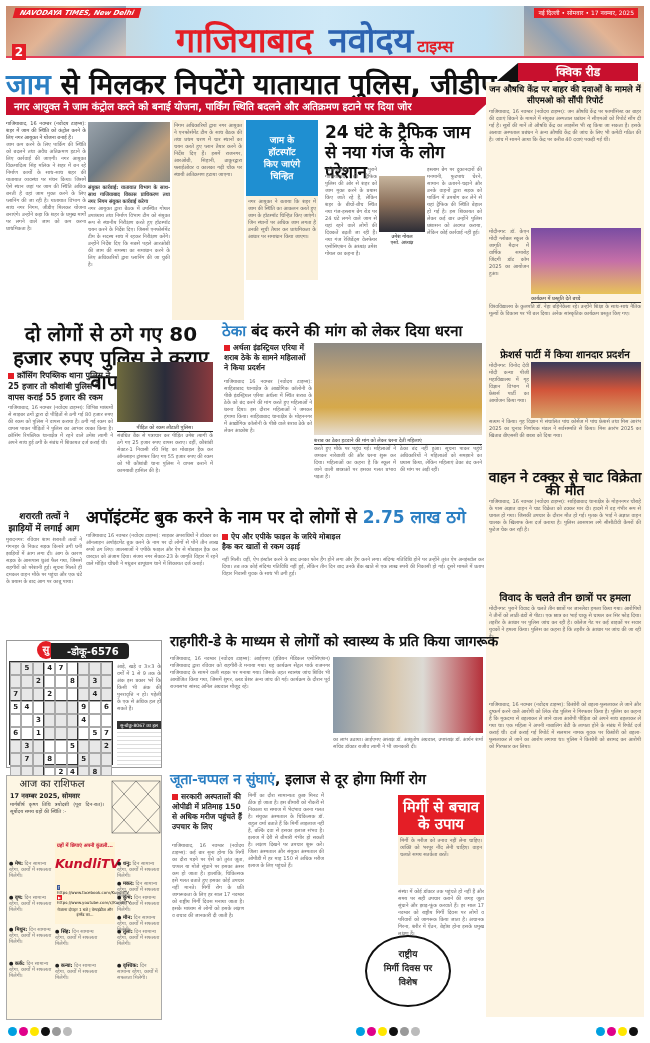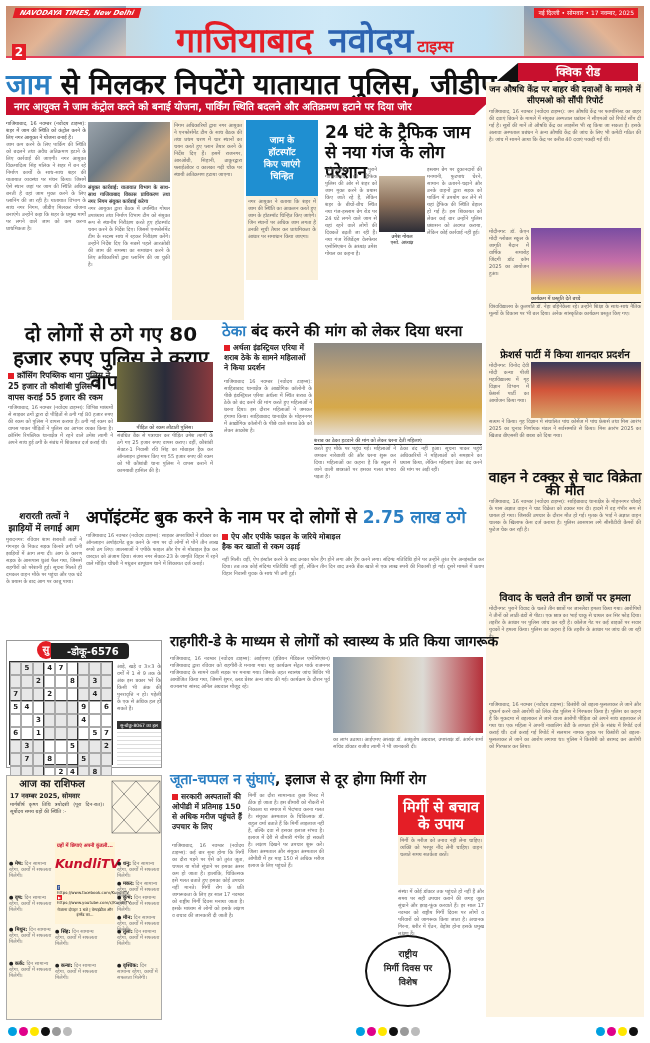--- a/index.html
+++ b/index.html
@@ -222,21 +222,21 @@
   <div style="position:absolute;left:110px;top:80px;width:44px;background:#333;color:#fff;font-size:4.5px;text-align:center;padding:1px">सु-डोकू-8067 का हल</div>
   <div style="position:absolute;left:110px;top:88px;width:44px;height:36px;background:repeating-linear-gradient(0deg,#ddd 0,#ddd 1px,#fff 1px,#fff 4px),repeating-linear-gradient(90deg,#ccc 0,#ccc 1px,transparent 1px,transparent 5px)"></div>
 </div>
 
 <div class="col h-big" style="left:170px;top:632px;width:316px;font-size:14px;line-height:18px;white-space:nowrap">राहगीरी-डे के माध्यम से लोगों को स्वास्थ्य के प्रति किया जागरूक</div>
 <div class="col txt fill" style="left:170px;top:655px;width:160px;height:110px;overflow:hidden">गाजियाबाद, 16 नवम्बर (नवोदय टाइम्स): आईएमए (इंडियन मेडिकल एसोसिएशन) गाजियाबाद द्वारा रविवार को राहगीरी-डे मनाया गया। यह कार्यक्रम सेंट्रल पार्क राजनगर गाजियाबाद के सामने वाली सड़क पर मनाया गया। जिसके तहत स्वास्थ्य जांच शिविर भी आयोजित किया गया, जिसमें शुगर, ब्लड प्रेशर अन्य जांच की गई। कार्यक्रम के दौरान पूर्व राज्यसभा सांसद अनिल अग्रवाल मौजूद रहे।</div>
 <div class="col photo" style="left:333px;top:657px;width:150px;height:76px;background:linear-gradient(90deg,#8b9aa8,#d8c8b0 40%,#dcdad4 60%,#b5303a)"></div>
 <div class="col txt fill" style="left:333px;top:736px;width:150px;height:28px;overflow:hidden">का लाभ उठाया। आईएमए अध्यक्ष डॉ. आशुतोष अग्रवाल, उपाध्यक्ष डॉ. आर्यन शर्मा सचिव डॉक्टर राजीव त्यागी ने भी जानकारी दी।</div>
 
 <div class="rashi">
-  <div style="font-size:10px;font-weight:bold;text-align:center;width:90px;color:#222">आज का राशिफल</div>
+  <div style="font-size:10px;font-weight:normal;text-align:center;width:90px;color:#222">आज का राशिफल</div>
   <div style="font-size:6.5px;font-weight:bold;padding:1px 3px">17 नवम्बर 2025, सोमवार</div>
   <div class="txt" style="padding:0 3px;width:100px;height:16px;overflow:hidden">मार्गशीर्ष कृष्ण तिथि त्रयोदशी (पूरा दिन-रात)। सूर्योदय समय ग्रहों की स्थिति :-</div>
   <svg style="position:absolute;left:104px;top:4px" width="50" height="54">
       <rect x="1" y="1" width="48" height="52" fill="none" stroke="#555" stroke-width=".6"></rect>
       <path d="M1 1L49 53M49 1L1 53M25 1L1 27L25 53L49 27Z" fill="none" stroke="#555" stroke-width=".6"></path>
     </svg>
   <div style="position:absolute;left:48px;top:66px;width:60px;height:82px;background:#fff3d6;text-align:center">
     <div style="font-size:5px;color:#c8102e;font-weight:bold">ग्रहों में छिपाएं अपनी कुंडली...</div>
     <div style="font-size:13px;color:#c8102e;font-weight:bold;font-style:italic;margin-top:8px">KundliTV</div>
     <div style="font-size:4px;margin-top:14px;text-align:left;padding-left:2px"><span style="background:#3b5998;color:#fff;padding:0 1px">f</span> <span>https://www.facebook.com/KundliTV</span></div>

